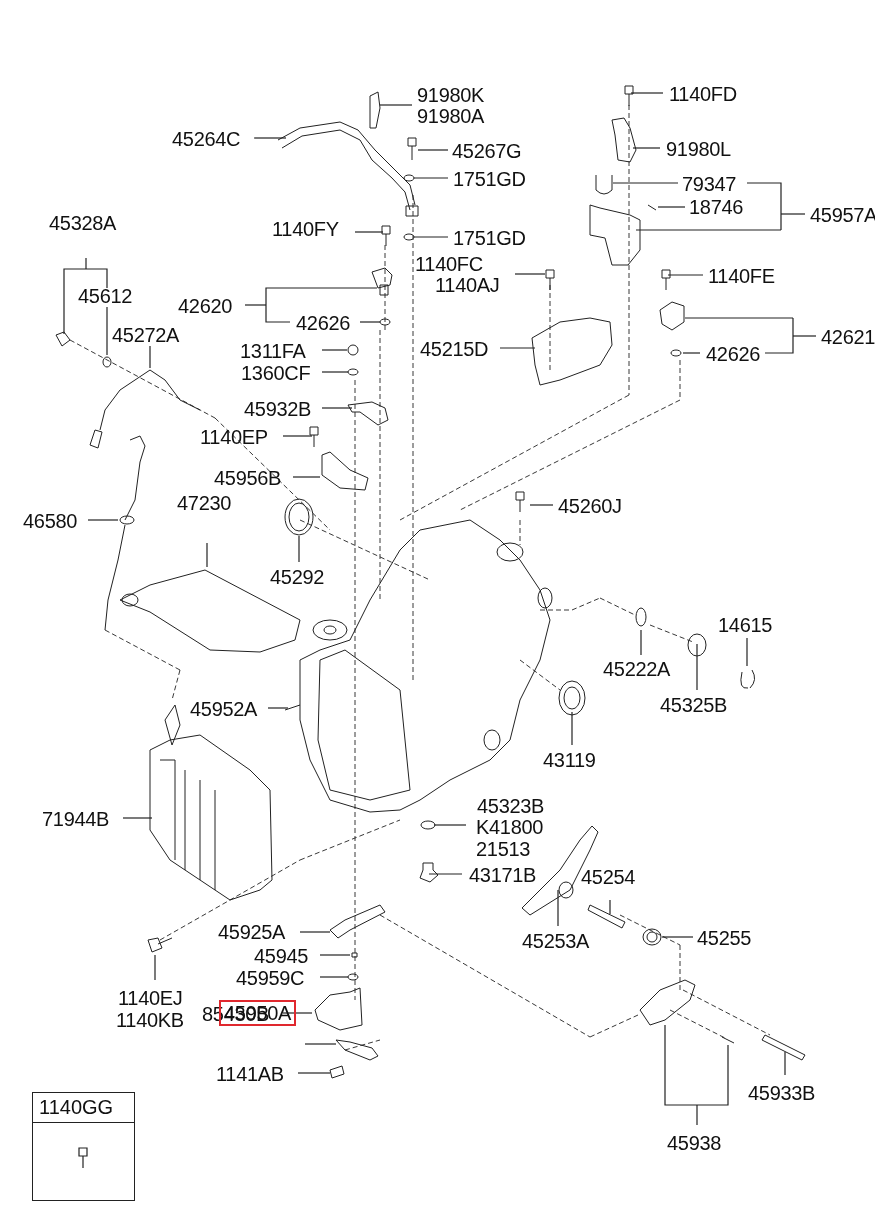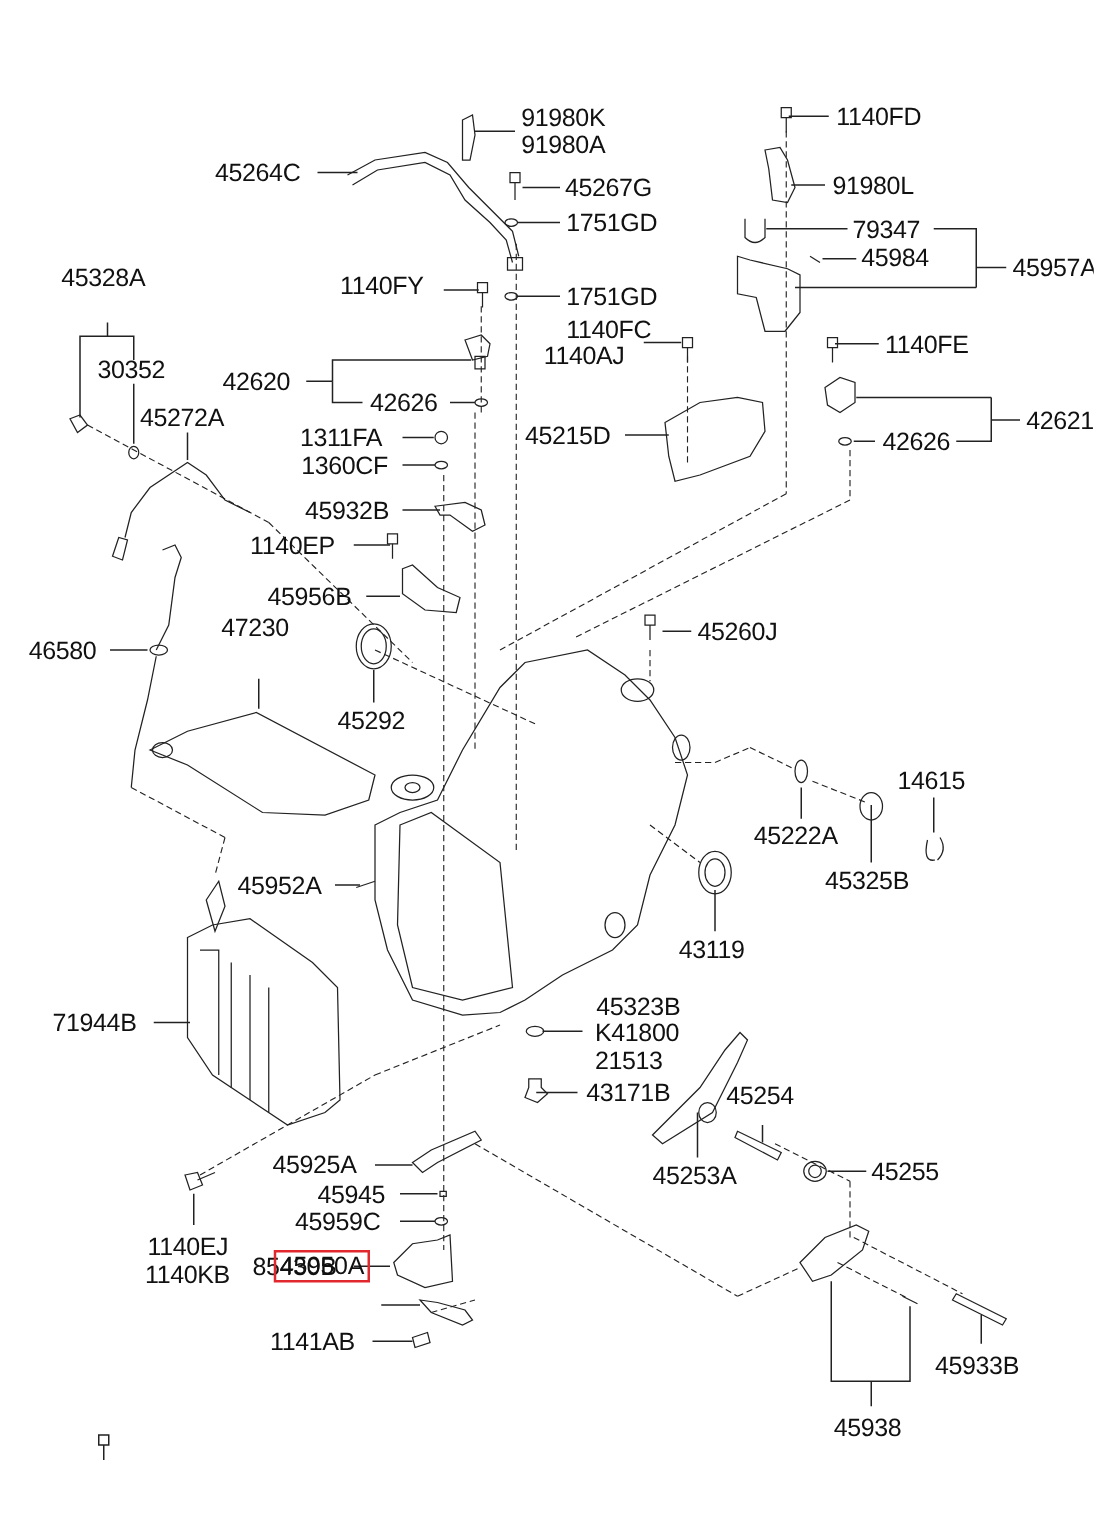--- a/index.html
+++ b/index.html
@@ -234,35 +234,35 @@
     </g>
   </svg>
 
   <span class="lbl" style="left:417px;top:84px">91980K</span>
   <span class="lbl" style="left:417px;top:105px">91980A</span>
   <span class="lbl" style="left:172px;top:128px">45264C</span>
   <span class="lbl" style="left:452px;top:140px">45267G</span>
   <span class="lbl" style="left:453px;top:168px">1751GD</span>
   <span class="lbl" style="left:272px;top:218px">1140FY</span>
   <span class="lbl" style="left:453px;top:227px">1751GD</span>
-  <span class="lbl" style="left:453px;top:253px">1140FC</span>
+  <span class="lbl" style="left:415px;top:253px">1140FC</span>
   <span class="lbl" style="left:435px;top:274px">1140AJ</span>
   <span class="lbl" style="left:420px;top:338px">45215D</span>
 
   <span class="lbl" style="left:669px;top:83px">1140FD</span>
   <span class="lbl" style="left:666px;top:138px">91980L</span>
   <span class="lbl" style="left:682px;top:173px">79347</span>
-  <span class="lbl" style="left:689px;top:196px">45984</span>
+  <span class="lbl" style="left:689px;top:196px">18746</span>
   <span class="lbl" style="left:810px;top:204px">45957A</span>
   <span class="lbl" style="left:708px;top:265px">1140FE</span>
   <span class="lbl" style="left:821px;top:326px">42621</span>
   <span class="lbl" style="left:706px;top:343px">42626</span>
 
   <span class="lbl" style="left:49px;top:212px">45328A</span>
-  <span class="lbl" style="left:78px;top:285px">30352</span>
+  <span class="lbl" style="left:78px;top:285px">45612</span>
   <span class="lbl" style="left:112px;top:324px">45272A</span>
   <span class="lbl" style="left:178px;top:295px">42620</span>
   <span class="lbl" style="left:296px;top:312px">42626</span>
   <span class="lbl" style="left:240px;top:340px">1311FA</span>
   <span class="lbl" style="left:241px;top:362px">1360CF</span>
   <span class="lbl" style="left:244px;top:398px">45932B</span>
   <span class="lbl" style="left:200px;top:426px">1140EP</span>
   <span class="lbl" style="left:214px;top:467px">45956B</span>
 
   <span class="lbl" style="left:23px;top:510px">46580</span>
@@ -289,14 +289,17 @@
   <span class="lbl" style="left:236px;top:967px">45959C</span>
   <span class="lbl" style="left:202px;top:1003px">85430B</span>
   <span class="lbl hl" style="left: 221px; top: 1002px; outline-color: rgb(224, 40, 46);">45950A</span>
   <span class="lbl" style="left:216px;top:1063px">1141AB</span>
   <span class="lbl" style="left:118px;top:987px">1140EJ</span>
   <span class="lbl" style="left:116px;top:1009px">1140KB</span>
 
   <span class="lbl" style="left:748px;top:1082px">45933B</span>
   <span class="lbl" style="left:667px;top:1132px">45938</span>
 
+  <div class="boxed">
+    <div class="hdr">1140GG</div>
+  </div>
 
 </div>
 
 </body></html>

